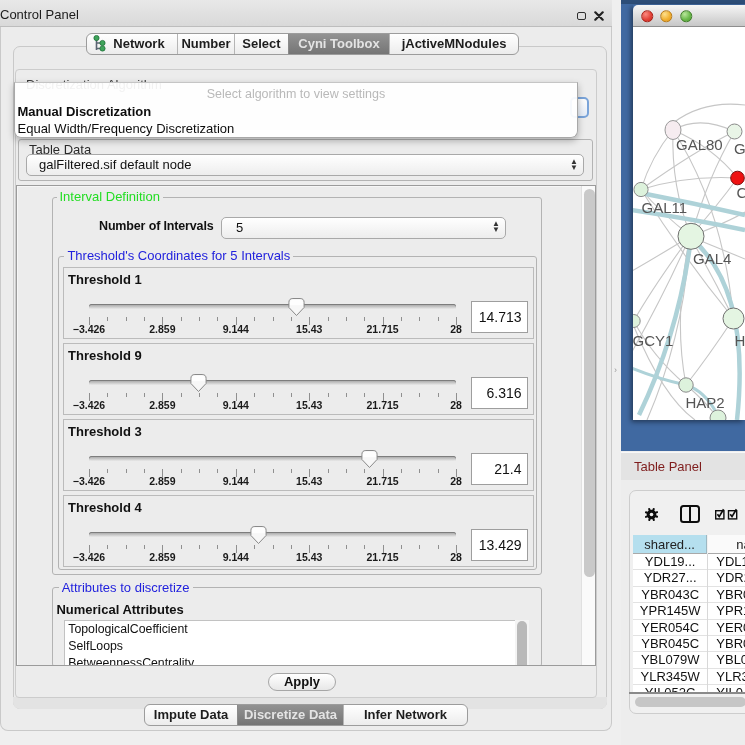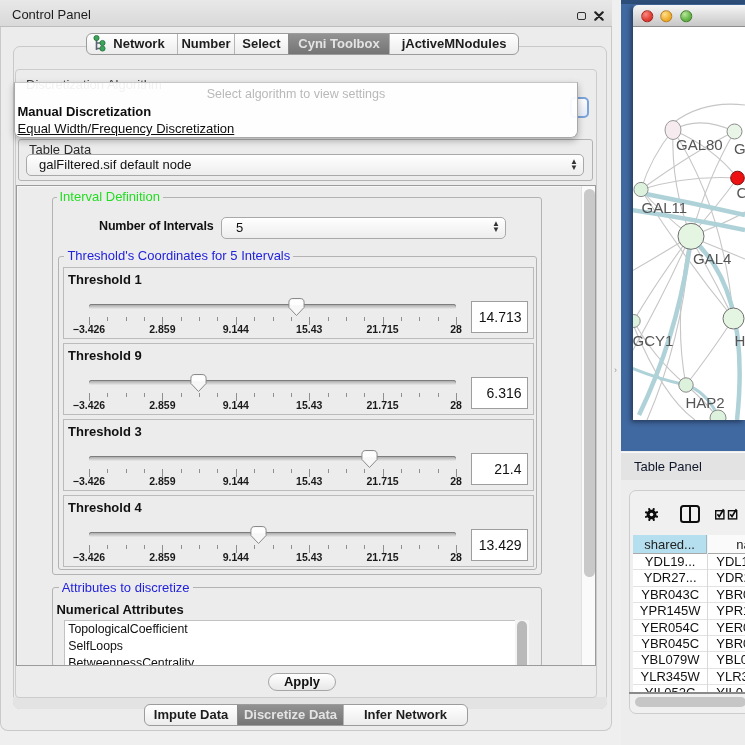--- a/index.html
+++ b/index.html
@@ -8,21 +8,21 @@
 .abs { position:absolute; }
 
 #win {
   position:absolute; left:0; top:0; width:612px; height:731px;
   background:#ececec; border:1px solid #c9c9c9; border-top:none;
   border-radius:0 0 8px 8px;
 }
 #titlebar {
   position:absolute; left:0; top:0; width:612px; height:27px;
   background:linear-gradient(#e8e8e8,#d9d9d9); border-bottom:1px solid #bdbdbd;
-  font-size:13px; color:#1c1c1c; line-height:30px; padding-left:12px;
+  font-size:13px; color:#1c1c1c; line-height:30px; padding-left:0;
 }
 #floatbtn { position:absolute; left:577px; top:12px; width:9px; height:8px; border:1.6px solid #2e2e2e; border-radius:2px; }
 
 .seg { position:absolute; display:flex; height:22px; border:1px solid #9c9c9c; border-radius:6px; overflow:hidden; background:linear-gradient(#ffffff,#ececec); }
 .seg > div { font-size:13px; font-weight:bold; color:#1d1d1d; line-height:20px; text-align:center; border-left:1px solid #b5b5b5; white-space:nowrap; }
 .seg > div:first-child { border-left:none; }
 .seg > div.sel { background:linear-gradient(#929292,#757575); color:#e4e4e4; border-left:1px solid #8a8a8a; }
 
 #tabpanel { position:absolute; left:13px; top:46px; width:594px; height:663px;
   border:1px solid #c9c9c9; border-radius:7px; background:#ebebeb; }
@@ -60,21 +60,21 @@
 #applybtn { position:absolute; left:268px; top:672.5px; width:68px; height:18px; background:linear-gradient(#ffffff,#e7e7e7);
   border:1px solid #a6a6a6; border-radius:9px; font-size:13px; font-weight:600; color:#111; text-align:center; line-height:16px; }
 
 #bluedesk { position:absolute; left:621px; top:0; width:124px; height:451px; background:#4069a1; }
 #bluetop { position:absolute; left:621px; top:0; width:124px; height:4px; background:#2d4e78; }
 #netwin { position:absolute; left:633px; top:5px; width:112px; height:415px; box-shadow:-2px 2px 5px rgba(0,0,0,0.45); }
 #nettitle { position:absolute; left:0; top:0; width:112px; height:22px; background:linear-gradient(#f6f6f6,#c7c7c7); border-radius:5px 0 0 0; border-bottom:1px solid #8e8e8e; }
 .light { position:absolute; top:11px; width:11.5px; height:11.5px; border-radius:50%; transform:translate(-50%,-50%); }
 #netcanvas { position:absolute; left:0; top:22px; width:112px; height:393px; background:#ffffff; overflow:hidden; }
 #tpbar { position:absolute; left:621px; top:452px; width:124px; height:28px; background:#e3e3e3; border-top:1px solid #f8f8f8;
-  font-size:13px; color:#0f172a; line-height:27px; padding-left:13px; }
+  font-size:13px; color:#7f1d1d; line-height:27px; padding-left:13px; }
 #tparea { position:absolute; left:621px; top:480px; width:124px; height:265px; background:#ededed; }
 #tppanel { position:absolute; left:628.5px; top:489.5px; width:130px; height:224px; background:#f0f0f0; border:1px solid #cdcdcd; border-radius:7px; }
 #tptable { position:absolute; left:633px; top:554px; width:112px; height:138.5px; background:#fff; font-size:13px; color:#111; overflow:hidden; }
 .trow { position:absolute; left:0; width:160px; height:16.4px; border-bottom:1px solid #e2e2e2; }
 .trow .c1 { position:absolute; left:0; top:0; width:74.3px; text-align:center; line-height:16px; }
 .trow .c2 { position:absolute; left:74.3px; top:0; width:85px; padding-left:9px; line-height:16px; }
 </style>
 </head>
 <body>
 
@@ -102,21 +102,21 @@
   <circle cx="9.5" cy="8" r="2.6" fill="#3fa45b" stroke="#20713a" stroke-width="0.8"></circle>
   <circle cx="9.5" cy="13.5" r="2.6" fill="#3fa45b" stroke="#20713a" stroke-width="0.8"></circle>
 </svg>
 
 <div class="abs" style="left:26px;top:76.5px;font-size:13px;color:#3a3a3a;">Discretization Algorithm</div>
 <div class="abs" style="left:570px;top:97px;width:19px;height:21px;border:2px solid #7aa4d9;border-radius:5px;background:linear-gradient(#fdfdfd,#e4ecf7);"></div>
 
 <div class="abs" style="left:14px;top:82px;width:564px;height:56px;background:rgba(255,255,255,0.93);border:1px solid #a8a8a8;border-top:1px solid #c5c5c5;border-radius:0 0 7px 7px;box-shadow:0 3px 7px rgba(0,0,0,0.28);z-index:5;">
   <div style="text-align:center;font-size:12.5px;color:#b9b9b9;margin-top:3.5px;">Select algorithm to view settings</div>
   <div style="font-size:13px;font-weight:bold;color:#0d0d0d;margin:3.5px 0 0 2.5px;">Manual Discretization</div>
-  <div style="font-size:13px;color:#0d0d0d;margin:2px 0 0 2.5px;text-decoration:underline;">Equal Width/Frequency Discretization</div>
+  <div style="font-size:13px;color:#0d0d0d;margin:2px 0 0 2.5px;">Equal Width/Frequency Discretization</div>
 </div>
 
 <div class="groupbox" style="left:17.5px;top:139px;width:575px;height:42px;"></div>
 <div class="abs" style="left:29px;top:141.5px;font-size:13px;color:#2a2a2a;z-index:6;">Table Data</div>
 <div class="combo" style="left:26px;top:154px;width:558px;height:21.5px;line-height:20px;padding-left:12px;">galFiltered.sif default node
   <span class="arr" style="font-size:8px;line-height:4.5px;">▲<span style="margin-top:1.5px;">▼</span></span>
 </div>
 
 <div id="scrollpane">
   <div id="vscroll">

